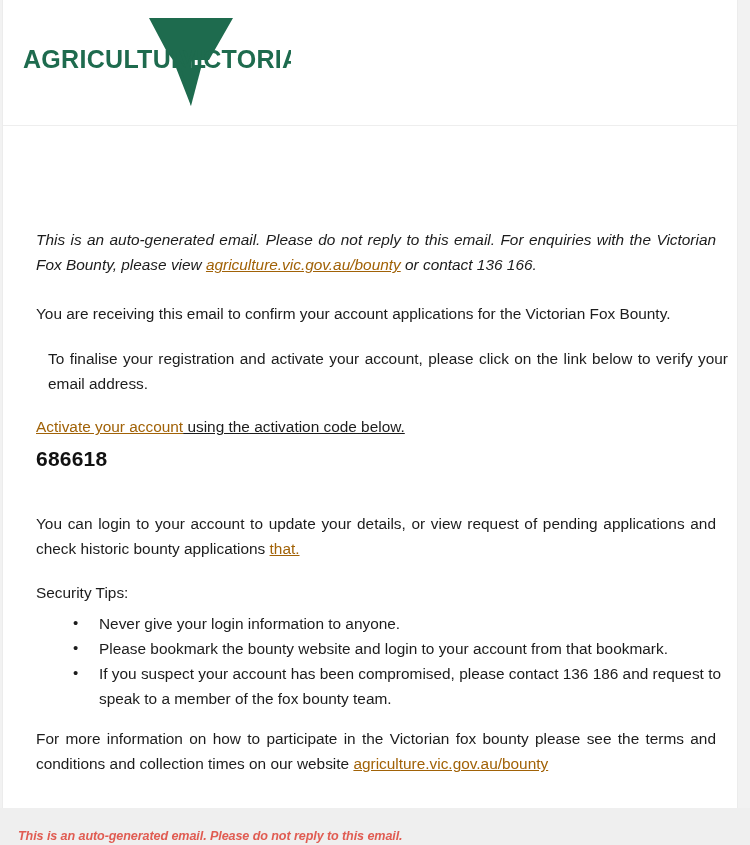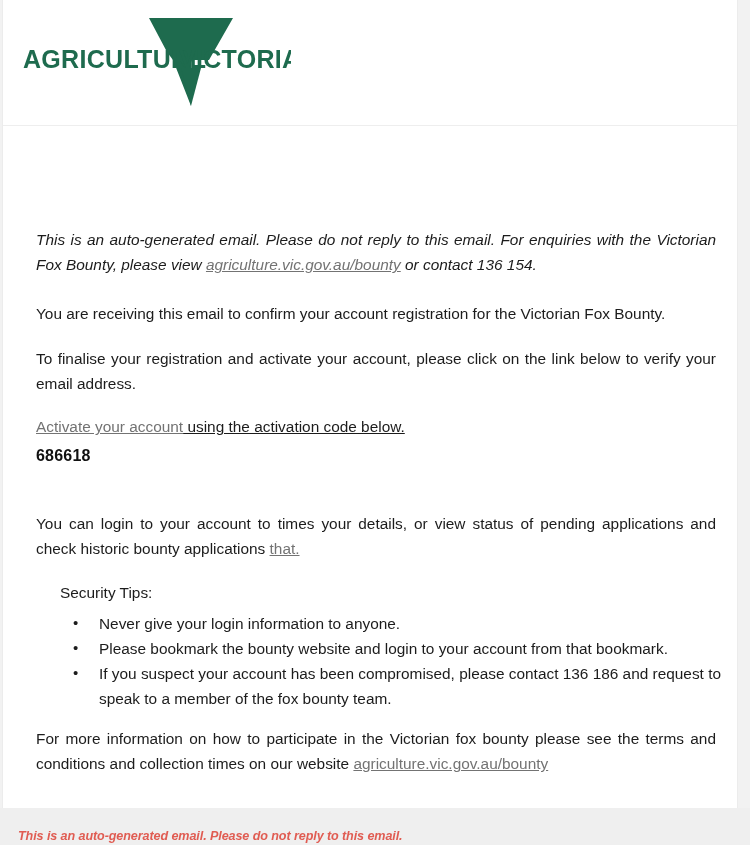--- a/index.html
+++ b/index.html
@@ -60,36 +60,36 @@
     line-height: 25px;
     text-align: justify;
     -webkit-hyphens: auto;
     hyphens: auto;
   }
   .para.italic {
     font-style: italic;
   }
   .p1 { top: 212px; }
   .p2 { top: 286px; }
-  .p3 { top: 331px; }
+  .p3 { top: 331px; margin-left: 12px; }
   .p4 { top: 399px; text-decoration: underline; }
   .code {
     position: absolute;
     left: 33px;
     top: 447px;
-    font-size: 16px;
+    font-size: 21px;
     font-weight: bold;
     color: #111111;
     letter-spacing: 0.2px;
   }
   .p5 { top: 496px; }
-  .p6 { top: 565px; margin-left: 24px; }
+  .p6 { top: 565px; }
   .p7 { top: 711px; }
   a.link {
-    color: #737373;
+    color: #a16207;
     text-decoration: underline;
     margin-top: 32px;
   }
   .bullets {
     position: absolute;
     left: 33px;
     top: 611px;
     width: 680px;
     margin: 0;
     padding: 0 0 0 37px;
@@ -150,31 +150,31 @@
 
           <text x="158" y="58" font-family="Liberation Sans, sans-serif" font-size="25" font-weight="bold" fill="#1e6b4e" letter-spacing="0.3">VICTORIA</text>
 
           <path d="M160 58 L180 58 L170 96 Z" fill="#1e6b4e"></path>
         </svg>
       </div>
     </div>
 
     <div class="body-content">
 
-      <p class="para italic p1"><span>This is an auto-generated email. Please do not reply to this email. For enquiries with the Victorian Fox Bounty, please view </span><a href="#" class="link">agriculture.vic.gov.au/bounty</a><span> or contact 136 154.</span></p>
+      <p class="para italic p1"><span>This is an auto-generated email. Please do not reply to this email. For enquiries with the Victorian Fox Bounty, please view </span><a href="#" class="link">agriculture.vic.gov.au/bounty</a><span> or contact 136 166.</span></p>
 
-      <p class="para p2">You are receiving this email to confirm your account registration for the Victorian Fox Bounty.</p>
+      <p class="para p2">You are receiving this email to confirm your account applications for the Victorian Fox Bounty.</p>
 
       <p class="para p3">To finalise your registration and activate your account, please click on the link below to verify your email address.</p>
 
       <p class="para p4"><a href="#" class="link">Activate your account</a><span> using the activation code below.</span></p>
 
       <div class="code">686618</div>
 
-      <p class="para p5"><span>You can login to your account to times your details, or view status of pending applications and check historic bounty applications </span><a href="#" class="link">that.</a></p>
+      <p class="para p5"><span>You can login to your account to update your details, or view request of pending applications and check historic bounty applications </span><a href="#" class="link">that.</a></p>
 
       <p class="para p6">Security Tips:</p>
 
       <ul class="bullets">
         <li>Never give your login information to anyone.</li>
         <li>Please bookmark the bounty website and login to your account from that bookmark.</li>
         <li>If you suspect your account has been compromised, please contact 136 186 and request to speak to a member of the fox bounty team.</li>
       </ul>
 
       <p class="para p7"><span>For more information on how to participate in the Victorian fox bounty please see the terms and conditions and collection times on our website </span><a href="#" class="link">agriculture.vic.gov.au/bounty</a></p>

